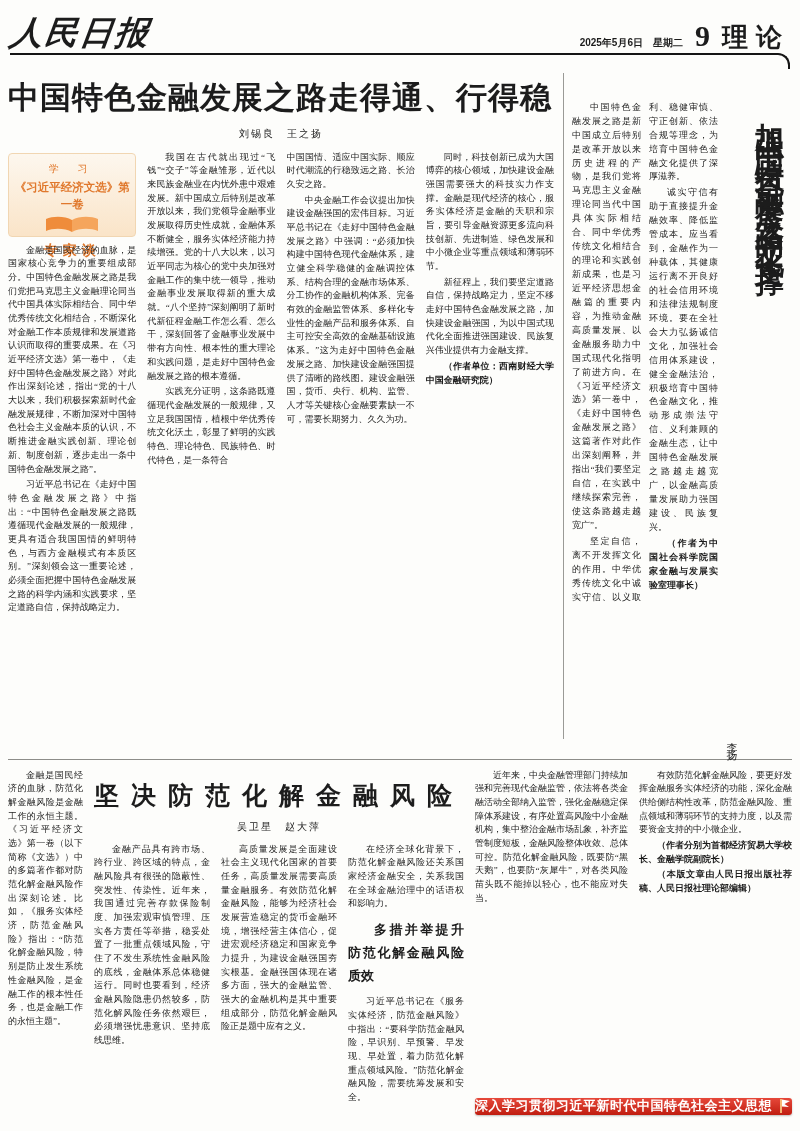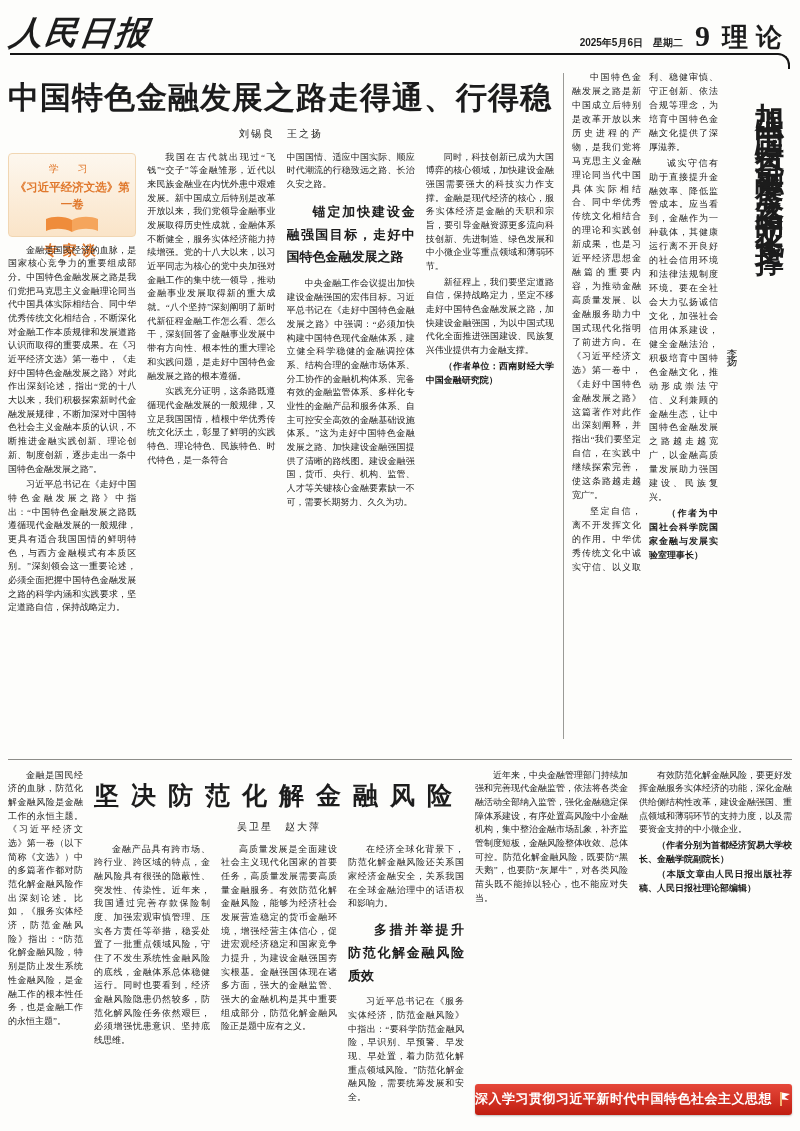--- a/index.html
+++ b/index.html
@@ -30,21 +30,21 @@
     font-size:13px;line-height:1.75;margin:9px 0 8px 0;text-indent:2em;text-align:justify;}
   .attrib{font-weight:bold;}
   
   .study-box{height:84px;background:linear-gradient(#fdf7ee,#fae4c8);border:1px solid #f1d6b2;
     border-radius:4px;text-align:center;padding:7px 4px 4px 4px;color:#e0782c;margin:2px 0 7px 0;
     font-family:"Liberation Sans",sans-serif;box-sizing:border-box;}
   .sb-l1{font-size:10px;letter-spacing:8px;}
   .sb-l2{font-size:11.5px;font-weight:bold;margin:3px 0 2px 0;letter-spacing:0;}
   .sb-l3{font-size:14px;font-weight:bold;letter-spacing:5px;margin-top:1px;}
   
-  .right-art{flex:1;display:flex;gap:7px;padding-top:2px;}
+  .right-art{flex:1;display:flex;gap:7px;padding-top:2px;align-items:flex-end;}
   .right-cols{column-count:2;column-gap:8px;width:146px;height:648px;overflow:hidden;
     font-size:9px;line-height:1.55;text-align:justify;}
   .right-cols p{margin:0 0 2px 0;text-indent:2em;}
   .right-author{width:14px;writing-mode:vertical-rl;text-orientation:upright;font-size:11px;
     letter-spacing:8px;padding-top:268px;color:#222;}
   .right-headline{width:46px;writing-mode:vertical-rl;text-orientation:upright;
     font-size:29px;font-weight:bold;letter-spacing:9px;line-height:1.55;margin-top:8px;
     height:650px;overflow:hidden;}
   
   .bottom{border-top:1px solid #8d8d89;margin-top:10px;padding-top:9px;display:flex;gap:11px;
@@ -53,21 +53,21 @@
   .b-col1 p,.b-mid-cols p,.b-right-cols p{margin:0 0 2px 0;text-indent:2em;}
   .b-mid{width:398px;display:flex;flex-direction:column;}
   .b-headline{font-family:"Liberation Sans","DejaVu Sans",sans-serif;font-weight:900;
     font-size:25px;letter-spacing:12px;text-align:right;margin:10px 0 0 0;white-space:nowrap;}
   .b-byline{text-align:center;font-size:10px;margin:8px 0 9px 0;letter-spacing:2px;}
   .b-mid-cols{display:flex;gap:11px;flex:1;overflow:hidden;}
   .b-mid-col{flex:1;font-size:9px;line-height:1.52;text-align:justify;overflow:hidden;}
   .b-right{flex:1;display:flex;flex-direction:column;}
   .b-right-cols{display:flex;gap:11px;flex:1;overflow:hidden;}
   .b-right-col{flex:1;font-size:9px;line-height:1.52;text-align:justify;overflow:hidden;}
-  .banner{height:31px;margin-top:7px;background:linear-gradient(#e6483a,#c01d10);color:#fff;
+  .banner{height:17px;margin-top:7px;background:linear-gradient(#e6483a,#c01d10);color:#fff;
     font-family:"Liberation Sans",sans-serif;font-weight:bold;font-size:13px;letter-spacing:.5px;
     display:flex;align-items:center;justify-content:center;gap:6px;border-radius:3px;
     box-shadow:0 1px 2px rgba(0,0,0,.25);white-space:nowrap;}
   .b-subhead{font-family:"Liberation Sans",sans-serif;font-weight:bold;font-size:13px;
     line-height:1.75;margin:8px 0;text-indent:2em;text-align:justify;}
 </style>
 </head>
 <body>
 
 <div class="page">
@@ -101,21 +101,20 @@
           </div>
           <p>金融是国民经济的血脉，是国家核心竞争力的重要组成部分。中国特色金融发展之路是我们党把马克思主义金融理论同当代中国具体实际相结合、同中华优秀传统文化相结合，不断深化对金融工作本质规律和发展道路认识而取得的重要成果。在《习近平经济文选》第一卷中，《走好中国特色金融发展之路》对此作出深刻论述，指出“党的十八大以来，我们积极探索新时代金融发展规律，不断加深对中国特色社会主义金融本质的认识，不断推进金融实践创新、理论创新、制度创新，逐步走出一条中国特色金融发展之路”。</p>
           <p>习近平总书记在《走好中国特色金融发展之路》中指出：“中国特色金融发展之路既遵循现代金融发展的一般规律，更具有适合我国国情的鲜明特色，与西方金融模式有本质区别。”深刻领会这一重要论述，必须全面把握中国特色金融发展之路的科学内涵和实践要求，坚定道路自信，保持战略定力。</p>
         </div>
         <div class="col">
           <p>我国在古代就出现过“飞钱”“交子”等金融雏形，近代以来民族金融业在内忧外患中艰难发展。新中国成立后特别是改革开放以来，我们党领导金融事业发展取得历史性成就，金融体系不断健全，服务实体经济能力持续增强。党的十八大以来，以习近平同志为核心的党中央加强对金融工作的集中统一领导，推动金融事业发展取得新的重大成就。“八个坚持”深刻阐明了新时代新征程金融工作怎么看、怎么干，深刻回答了金融事业发展中带有方向性、根本性的重大理论和实践问题，是走好中国特色金融发展之路的根本遵循。</p>
           <p>实践充分证明，这条路既遵循现代金融发展的一般规律，又立足我国国情，植根中华优秀传统文化沃土，彰显了鲜明的实践特色、理论特色、民族特色、时代特色，是一条符合</p>
         </div>
         <div class="col">
           <p style="text-indent:0">中国国情、适应中国实际、顺应时代潮流的行稳致远之路、长治久安之路。</p>
-          <div class="subhead">锚定加快建设金融强国目标，走好中国特色金融发展之路</div>
           <p>中央金融工作会议提出加快建设金融强国的宏伟目标。习近平总书记在《走好中国特色金融发展之路》中强调：“必须加快构建中国特色现代金融体系，建立健全科学稳健的金融调控体系、结构合理的金融市场体系、分工协作的金融机构体系、完备有效的金融监管体系、多样化专业性的金融产品和服务体系、自主可控安全高效的金融基础设施体系。”这为走好中国特色金融发展之路、加快建设金融强国提供了清晰的路线图。建设金融强国，货币、央行、机构、监管、人才等关键核心金融要素缺一不可，需要长期努力、久久为功。</p>
         </div>
         <div class="col">
           <p>同时，科技创新已成为大国博弈的核心领域，加快建设金融强国需要强大的科技实力作支撑。金融是现代经济的核心，服务实体经济是金融的天职和宗旨，要引导金融资源更多流向科技创新、先进制造、绿色发展和中小微企业等重点领域和薄弱环节。</p>
           <p>新征程上，我们要坚定道路自信，保持战略定力，坚定不移走好中国特色金融发展之路，加快建设金融强国，为以中国式现代化全面推进强国建设、民族复兴伟业提供有力金融支撑。</p>
           <p class="attrib">（作者单位：西南财经大学中国金融研究院）</p>
         </div>
       </div>
     </div>
 
@@ -156,21 +155,21 @@
         </div>
       </div>
     </div>
 
     <div class="b-right">
       <div class="b-right-cols">
         <div class="b-right-col">
           <p>近年来，中央金融管理部门持续加强和完善现代金融监管，依法将各类金融活动全部纳入监管，强化金融稳定保障体系建设，有序处置高风险中小金融机构，集中整治金融市场乱象，补齐监管制度短板，金融风险整体收敛、总体可控。防范化解金融风险，既要防“黑天鹅”，也要防“灰犀牛”，对各类风险苗头既不能掉以轻心，也不能应对失当。</p>
         </div>
         <div class="b-right-col">
-          <p>有效防范化解金融风险，要更好发挥金融服务实体经济的功能，深化金融供给侧结构性改革，建设金融强国、重点领域和薄弱环节的支持力度，以及需要资金支持的中小微企业。</p>
+          <p>有效防范化解金融风险，要更好发挥金融服务实体经济的功能，深化金融供给侧结构性改革，防范金融风险、重点领域和薄弱环节的支持力度，以及需要资金支持的中小微企业。</p>
           <p class="attrib">（作者分别为首都经济贸易大学校长、金融学院副院长）</p>
           <p class="attrib">（本版文章由人民日报出版社荐稿、人民日报社理论部编辑）</p>
         </div>
       </div>
       <div class="banner">
         <span>深入学习贯彻习近平新时代中国特色社会主义思想</span>
         <svg width="14" height="16" viewBox="0 0 14 16">
           <path d="M3 1 L3 15" stroke="#ffd98a" stroke-width="1.6"></path>
           <path d="M4 1.5 L12 3 L6.5 6 L11 9 L4 8.5 Z" fill="#ffffff"></path>
         </svg>

